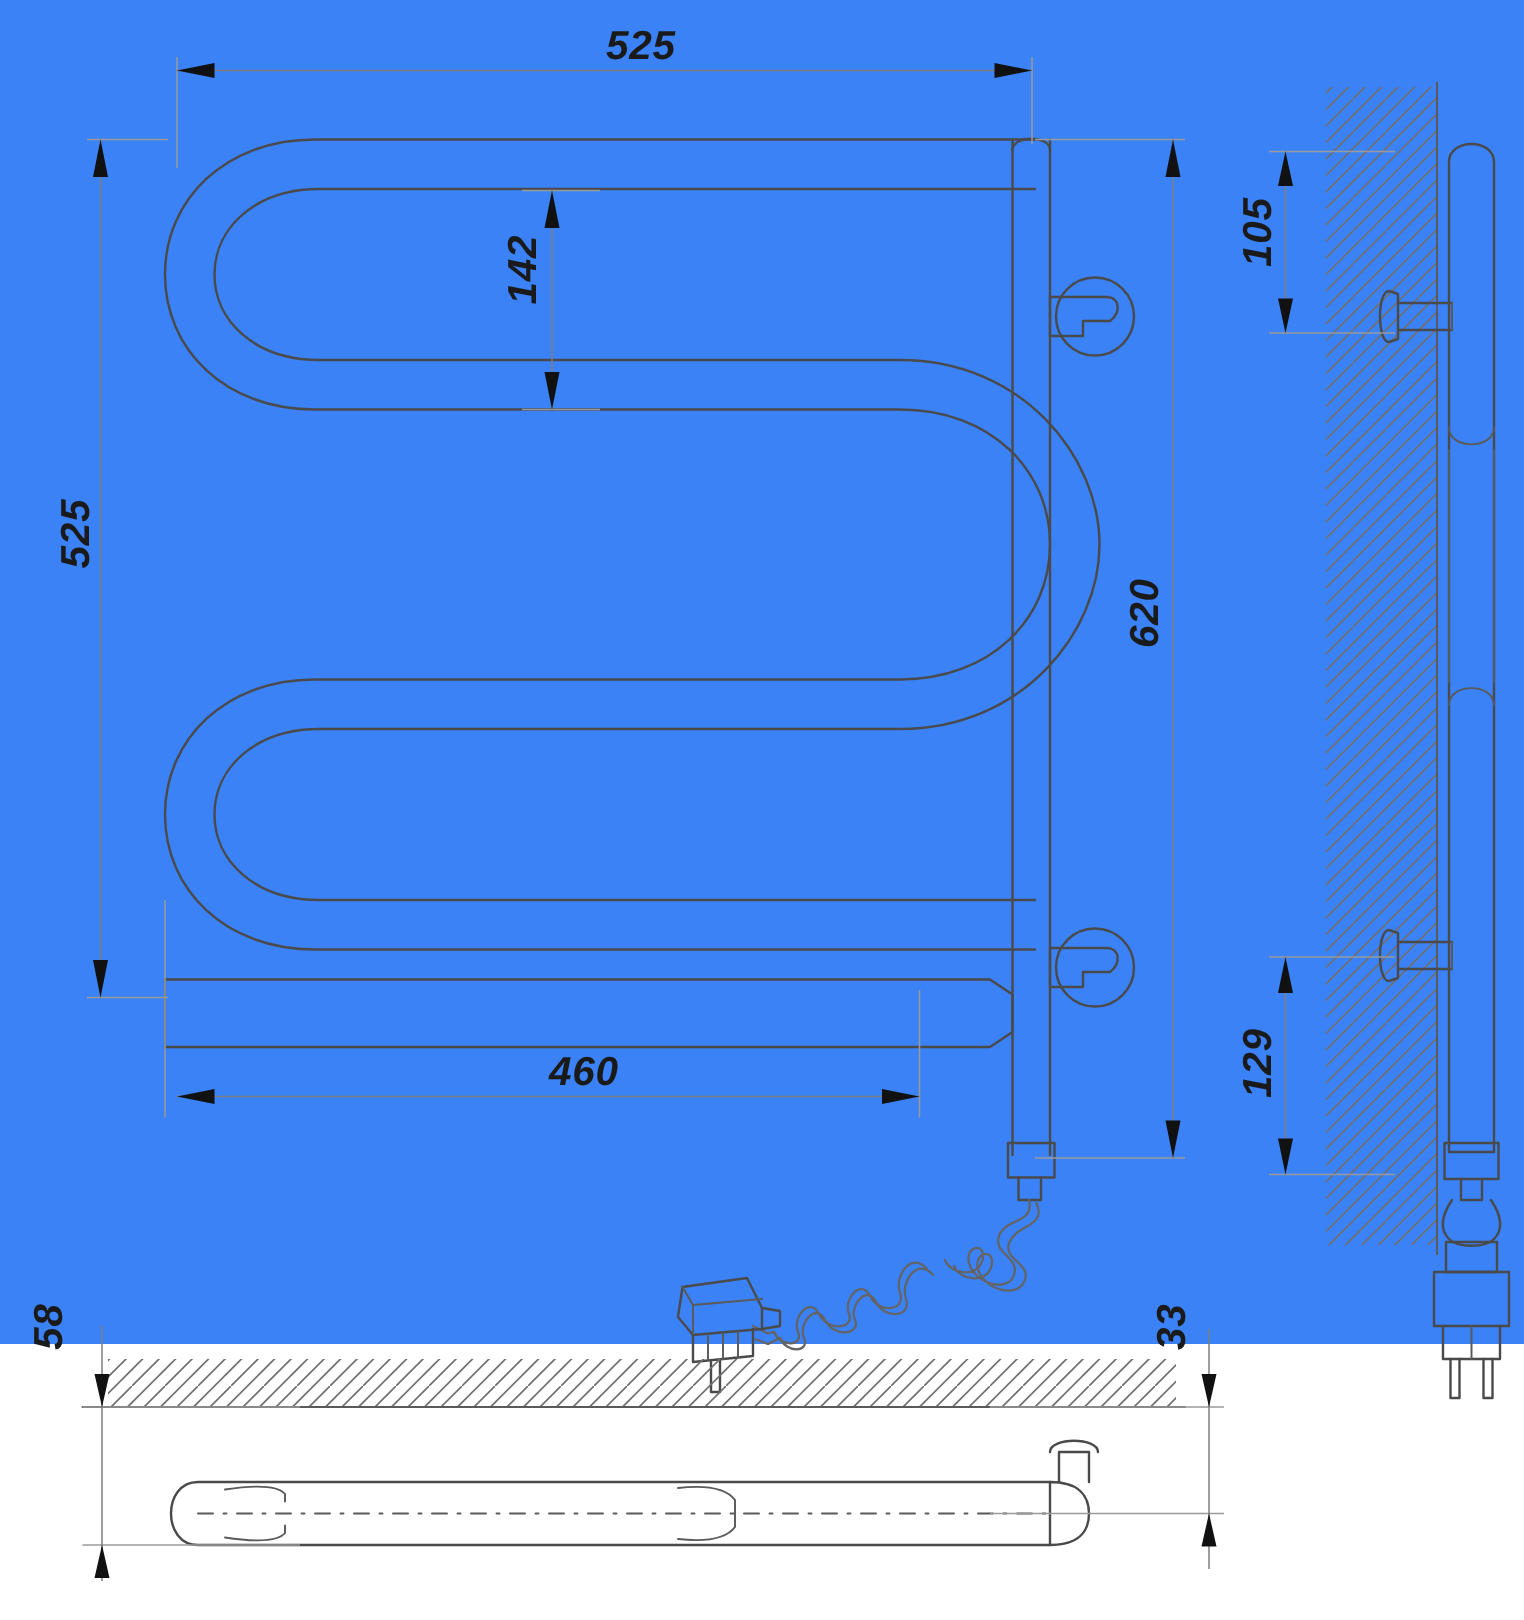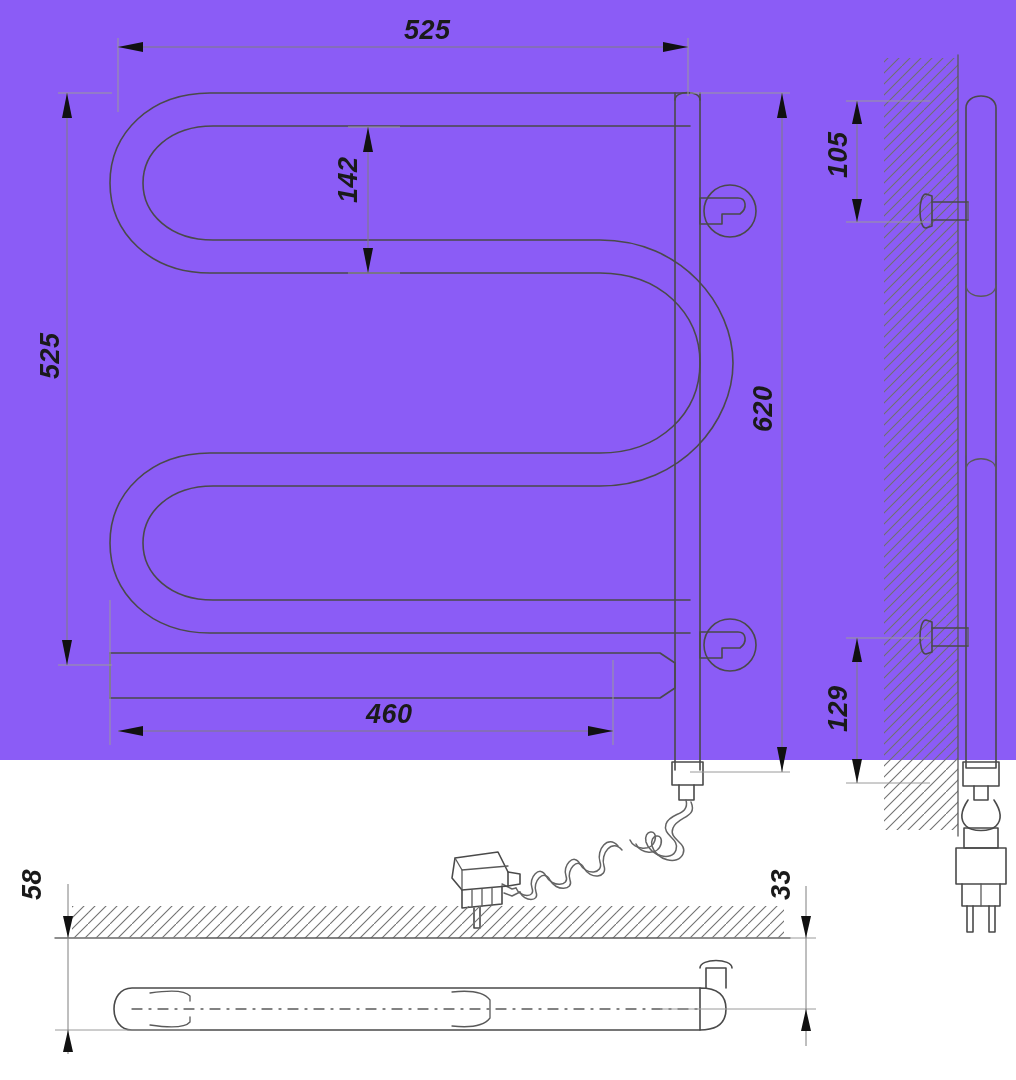--- a/index.html
+++ b/index.html
@@ -9,22 +9,22 @@
   }
   body {
     width: 1016px;
     height: 1080px;
     font-family: "Liberation Sans", sans-serif;
     overflow: hidden;
   }
   #drawing-root {
     position: relative;
     width: 1016px;
-    height: 760px;
-    background: #8b5cf6;
+    height: 896px;
+    background: #3b82f6;
   }
   svg#drawing {
     display: block;
     width: 1016px;
     height: 1080px;
   }
   .part-line {
     fill: none;
     stroke: #4a4a4a;
     stroke-width: 1.6;

